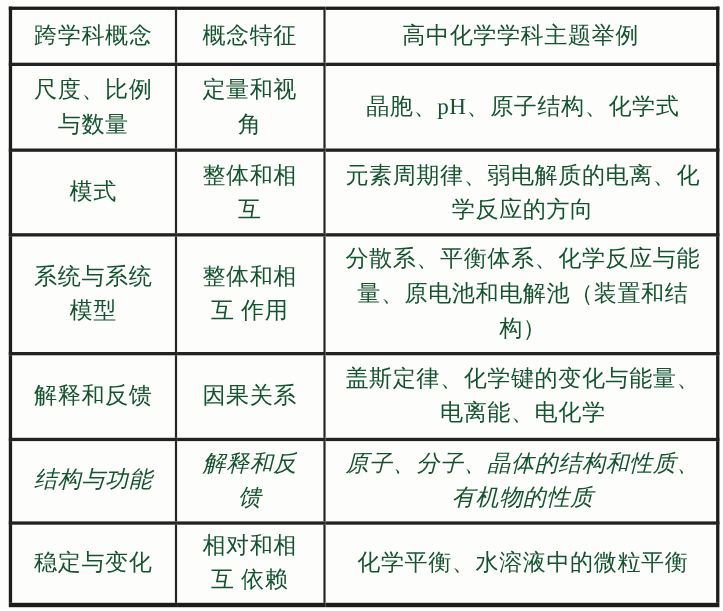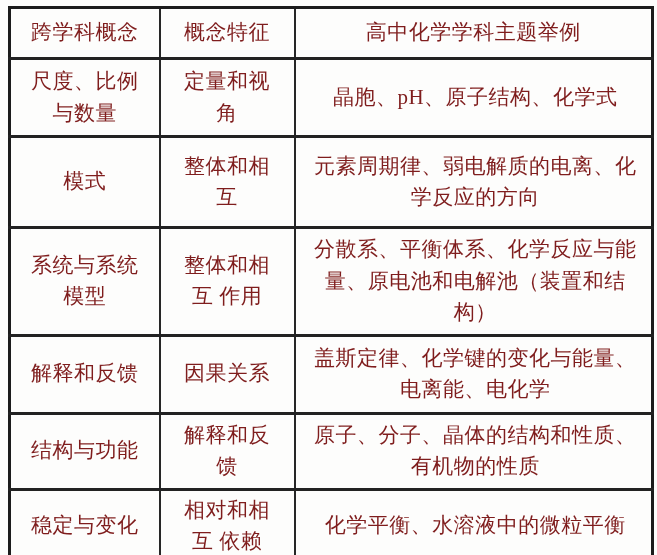--- a/index.html
+++ b/index.html
@@ -33,21 +33,21 @@
 
   table.concepts td, table.concepts th {
     border-top: 3px solid #222222;
     border-bottom: 3px solid #222222;
     border-left: 2px solid #262626;
     border-right: 2px solid #262626;
     vertical-align: middle;
     font-size: 21px;
     font-weight: normal;
     line-height: 1.5;
-    color: #7f1d1d;
+    color: #14532d;
     letter-spacing: 0.5px;
   }
   
   table.concepts {
     border: 3px solid #1c1c1c;
   }
   table.concepts tr > *:first-child { border-left: 3px solid #1c1c1c; }
   table.concepts tr > *:last-child  { border-right: 3px solid #1c1c1c; }
   table.concepts tr:first-child > * { border-top: 3px solid #1c1c1c; }
   table.concepts tr:last-child > *  { border-bottom: 4px solid #1c1c1c; }
@@ -57,25 +57,25 @@
     padding: 4px 13px;
   }
   .cell-left {
     text-align: center;
     padding: 5px 8px 5px 12px;
   }
 
   
   tr.row-header { height: 51px; }
   tr.row-0 { height: 78px; }
-  tr.row-1 { height: 91px; }
+  tr.row-1 { height: 77px; }
   tr.row-2 { height: 43px; }
   tr.row-3 { height: 74px; }
   tr.row-4 { height: 78px; }
-  tr.row-5 { height: 73px; }
+  tr.row-5 { height: 73px; font-style: italic; }
   tr.row-6 { height: 72px; }
 
   th.cell-center { padding: 4px 8px; }
 </style>
 </head>
 <body>
 
 <div class="page">
   <table class="concepts">
     <colgroup>

